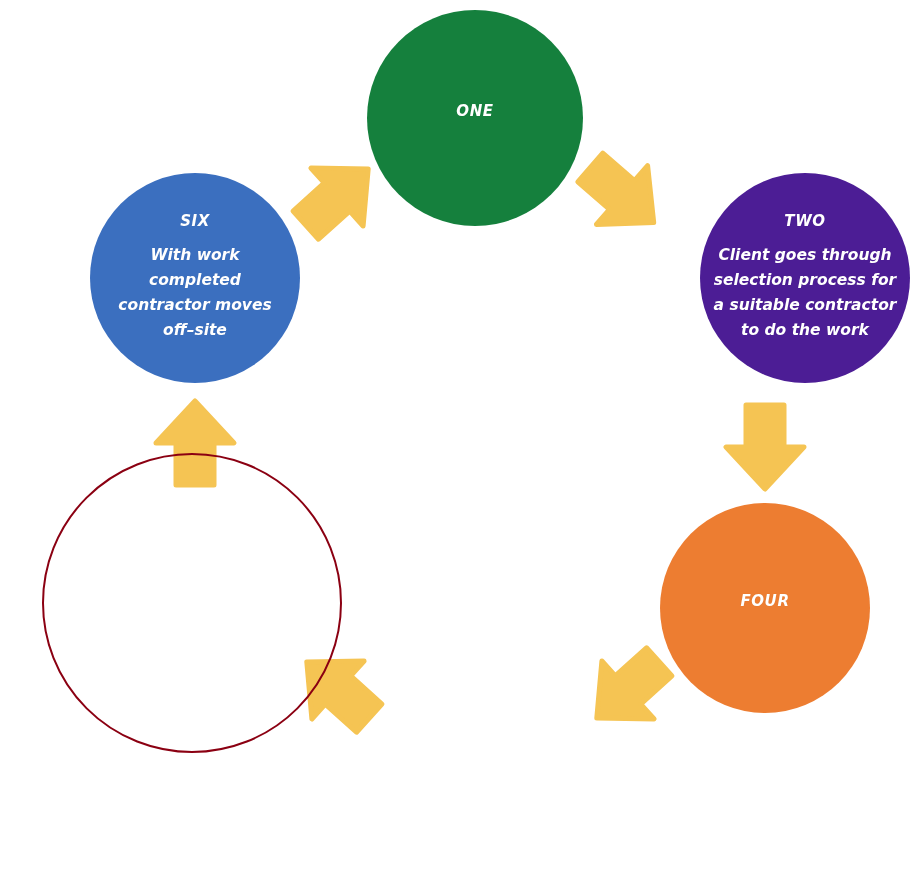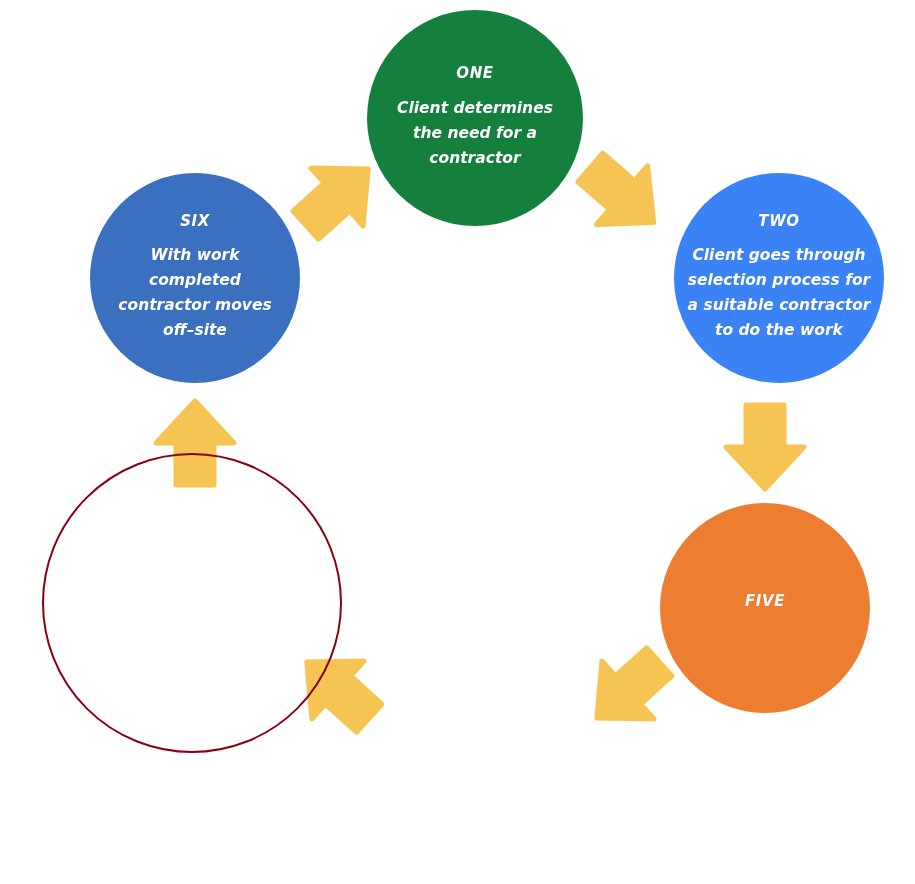--- a/index.html
+++ b/index.html
@@ -103,33 +103,30 @@
       <div class="flow-arrow" style="left: 152px; top: 397px; width: 86px; height: 92px; transform: rotate(0deg);">
         <svg width="86" height="92" viewBox="0 0 86 92">
           <path d="M43,4 L82,46 L62,46 L62,88 L24,88 L24,46 L4,46 Z" fill="#F5C453" stroke="#F5C453" stroke-width="5" stroke-linejoin="round"></path>
         </svg>
       </div>
     </div>
 
   <div id="node-layer" style="position: absolute; inset: 0px; z-index: 6;">
       <div class="node-circle" style="left: 367px; top: 10px; width: 216px; height: 216px; background: #15803d;">
         <div class="node-label">ONE</div>
-        <div class="node-body">Client determines
-the need for a
-contractor</div>
       </div>
-      <div class="node-circle" style="left: 674px; top: 173px; width: 210px; height: 210px; background: #3b82f6;">
+      <div class="node-circle" style="left: 700px; top: 173px; width: 210px; height: 210px; background: #4c1d95;">
         <div class="node-label">TWO</div>
         <div class="node-body">Client goes through
 selection process for
 a suitable contractor
 to do the work</div>
       </div>
       <div class="node-circle" style="left: 660px; top: 503px; width: 210px; height: 210px; background: rgb(237, 125, 49);">
-        <div class="node-label">FIVE</div>
+        <div class="node-label">FOUR</div>
       </div>
       <div class="node-circle" style="left: 90px; top: 173px; width: 210px; height: 210px; background: rgb(59, 111, 191);">
         <div class="node-label">SIX</div>
         <div class="node-body">With work
 completed
 contractor moves
 off–site</div>
       </div>
     </div>
 </div>

